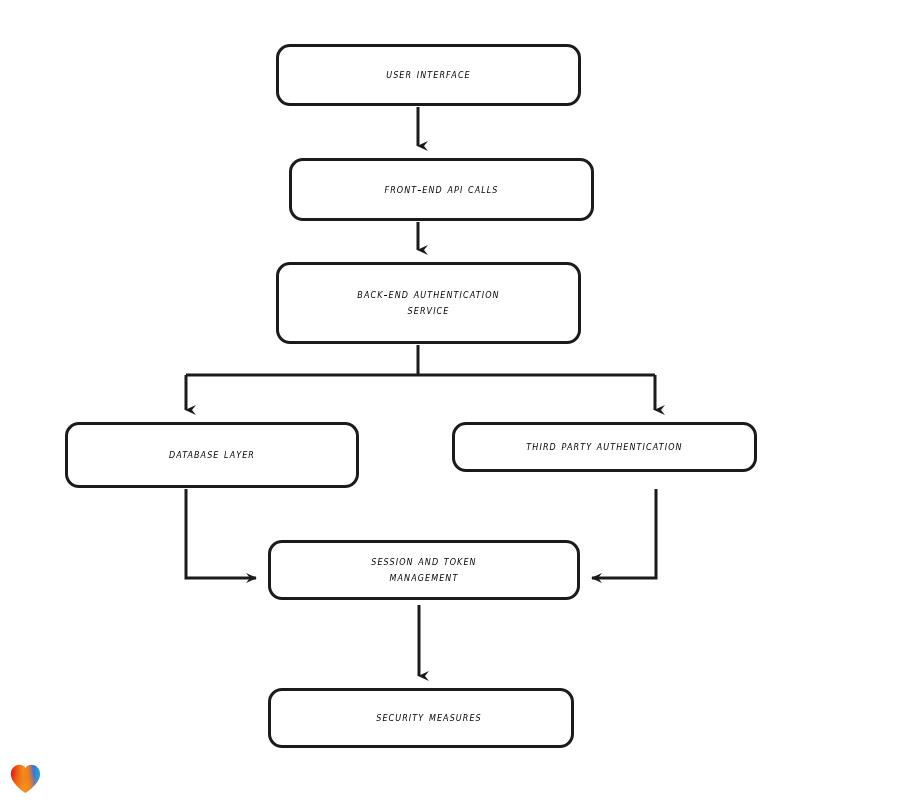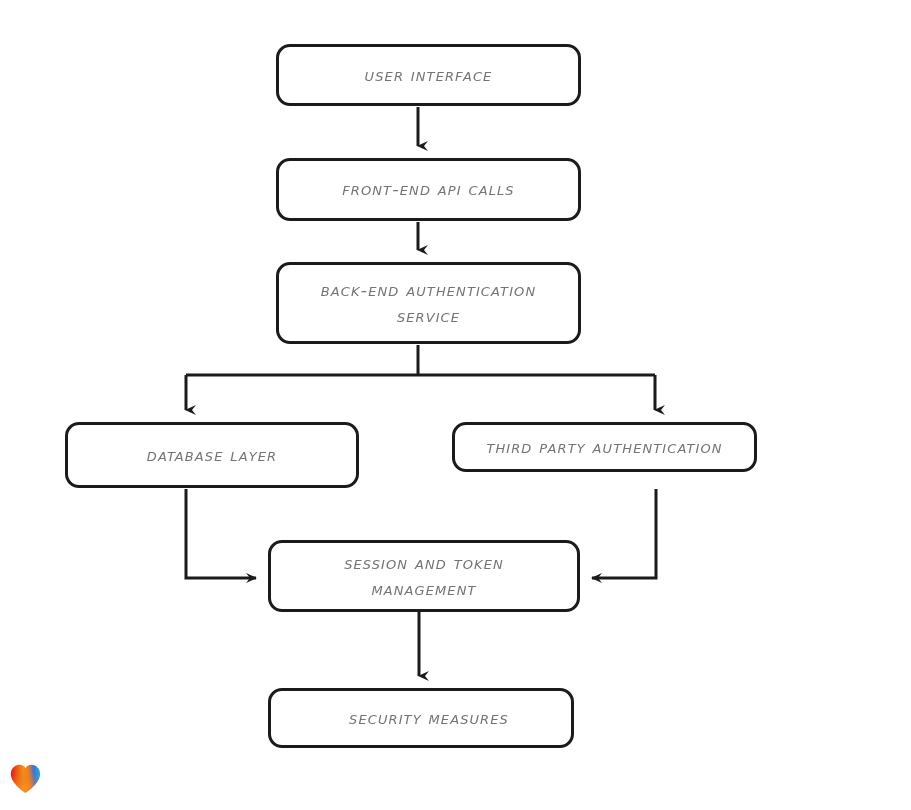--- a/index.html
+++ b/index.html
@@ -35,38 +35,38 @@
     border: 3px solid #1b1b1b;
     border-radius: 14px;
     display: flex;
     align-items: center;
     justify-content: center;
     text-align: center;
     z-index: 3;
   }
   .node-label {
     font-family: "DejaVu Sans", sans-serif;
-    font-size: 18px;
+    font-size: 11px;
     font-weight: 400;
     letter-spacing: 1.1px;
     font-variant: small-caps;
     text-transform: lowercase;
     font-style: italic;
-    color: #737373;
+    color: #000000;
     line-height: 1.45;
     white-space: pre-line;
     padding: 0 10px;
   }
   
   #node-user-interface      { left: 276px; top: 44px;  width: 305px; height: 62px; }
-  #node-frontend-api        { left: 276px; top: 158px; width: 305px; height: 63px; }
+  #node-frontend-api        { left: 289px; top: 158px; width: 305px; height: 63px; }
   #node-backend-auth        { left: 276px; top: 262px; width: 305px; height: 82px; }
   #node-database-layer      { left: 65px;  top: 422px; width: 294px; height: 66px; }
   #node-third-party-auth    { left: 452px; top: 422px; width: 305px; height: 50px; }
-  #node-session-token       { left: 268px; top: 540px; width: 312px; height: 72px; }
+  #node-session-token       { left: 268px; top: 540px; width: 312px; height: 60px; }
   #node-security-measures   { left: 268px; top: 688px; width: 306px; height: 60px; padding-left: 16px; }
 
   #heart-icon {
     position: absolute;
     left: 8px;
     top: 762px;
     width: 35px;
     height: 34px;
     z-index: 4;
   }

